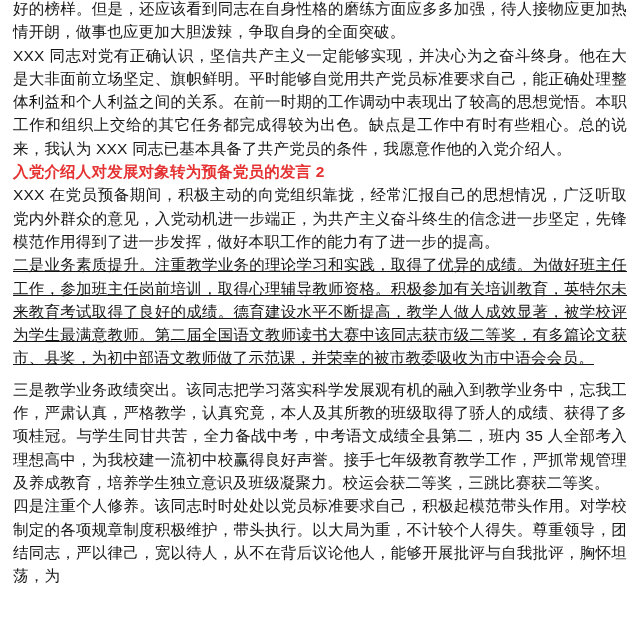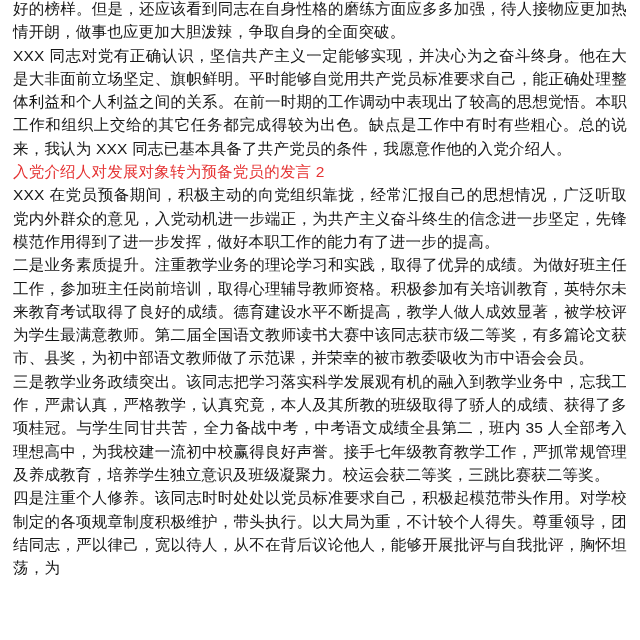--- a/index.html
+++ b/index.html
@@ -28,34 +28,34 @@
     line-height: 23.3px;
     color: #161616;
     text-align: justify;
     text-justify: inter-character;
     word-break: break-all;
     letter-spacing: 0.2px;
   }
   .para.heading-red {
     color: #e53333;
     text-align: left;
-    font-weight: 400;
+    font-weight: 700;
   }
 </style>
 </head>
 <body style="background: rgb(255, 255, 255);">
 
 <div class="document-page">
   <p class="para" style="color: rgb(22, 22, 22);">好的榜样。但是，还应该看到同志在自身性格的磨练方面应多多加强，待人接物应更加热情开朗，做事也应更加大胆泼辣，争取自身的全面突破。</p>
 
   <p class="para" style="color: rgb(22, 22, 22);">XXX 同志对党有正确认识，坚信共产主义一定能够实现，并决心为之奋斗终身。他在大是大非面前立场坚定、旗帜鲜明。平时能够自觉用共产党员标准要求自己，能正确处理整体利益和个人利益之间的关系。在前一时期的工作调动中表现出了较高的思想觉悟。本职工作和组织上交给的其它任务都完成得较为出色。缺点是工作中有时有些粗心。总的说来，我认为 XXX 同志已基本具备了共产党员的条件，我愿意作他的入党介绍人。</p>
 
   <p class="para heading-red" style="color: rgb(229, 51, 51);">入党介绍人对发展对象转为预备党员的发言 2</p>
 
   <p class="para" style="color: rgb(22, 22, 22);">XXX 在党员预备期间，积极主动的向党组织靠拢，经常汇报自己的思想情况，广泛听取党内外群众的意见，入党动机进一步端正，为共产主义奋斗终生的信念进一步坚定，先锋模范作用得到了进一步发挥，做好本职工作的能力有了进一步的提高。</p>
 
 
-  <p class="para" style="color: rgb(22, 22, 22);">二是业务素质提升。注重教学业务的理论学习和实践，取得了优异的成绩。为做好班主任工作，参加班主任岗前培训，取得心理辅导教师资格。积极参加有关培训教育，英特尔未来教育考试取得了良好的成绩。德育建设水平不断提高，教学人做人成效显著，被学校评为学生最满意教师。第二届全国语文教师读书大赛中该同志获市级二等奖，有多篇论文获市、县奖，为初中部语文教师做了示范课，并荣幸的被市教委吸收为市中语会会员。</p>
+  <p class="para" style="color: rgb(22, 22, 22); text-decoration: underline;">二是业务素质提升。注重教学业务的理论学习和实践，取得了优异的成绩。为做好班主任工作，参加班主任岗前培训，取得心理辅导教师资格。积极参加有关培训教育，英特尔未来教育考试取得了良好的成绩。德育建设水平不断提高，教学人做人成效显著，被学校评为学生最满意教师。第二届全国语文教师读书大赛中该同志获市级二等奖，有多篇论文获市、县奖，为初中部语文教师做了示范课，并荣幸的被市教委吸收为市中语会会员。</p>
 
-  <p class="para" style="color: rgb(22, 22, 22);">三是教学业务政绩突出。该同志把学习落实科学发展观有机的融入到教学业务中，忘我工作，严肃认真，严格教学，认真究竟，本人及其所教的班级取得了骄人的成绩、获得了多项桂冠。与学生同甘共苦，全力备战中考，中考语文成绩全县第二，班内 35 人全部考入理想高中，为我校建一流初中校赢得良好声誉。接手七年级教育教学工作，严抓常规管理及养成教育，培养学生独立意识及班级凝聚力。校运会获二等奖，三跳比赛获二等奖。</p>
+  <p class="para" style="color: rgb(22, 22, 22); margin-top: 8px;">三是教学业务政绩突出。该同志把学习落实科学发展观有机的融入到教学业务中，忘我工作，严肃认真，严格教学，认真究竟，本人及其所教的班级取得了骄人的成绩、获得了多项桂冠。与学生同甘共苦，全力备战中考，中考语文成绩全县第二，班内 35 人全部考入理想高中，为我校建一流初中校赢得良好声誉。接手七年级教育教学工作，严抓常规管理及养成教育，培养学生独立意识及班级凝聚力。校运会获二等奖，三跳比赛获二等奖。</p>
 
   <p class="para" style="color: rgb(22, 22, 22);">四是注重个人修养。该同志时时处处以党员标准要求自己，积极起模范带头作用。对学校制定的各项规章制度积极维护，带头执行。以大局为重，不计较个人得失。尊重领导，团结同志，严以律己，宽以待人，从不在背后议论他人，能够开展批评与自我批评，胸怀坦荡，为</p>
 </div>
 
 </body></html>

